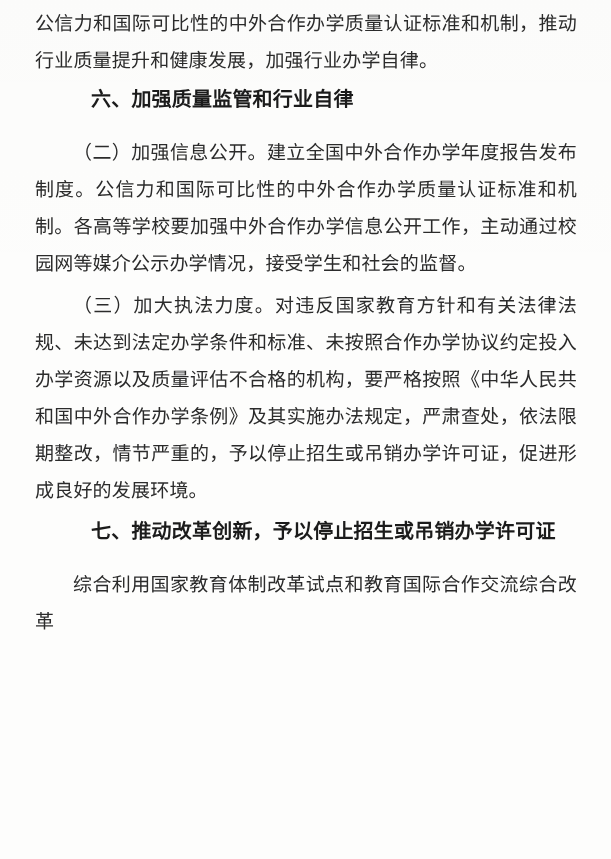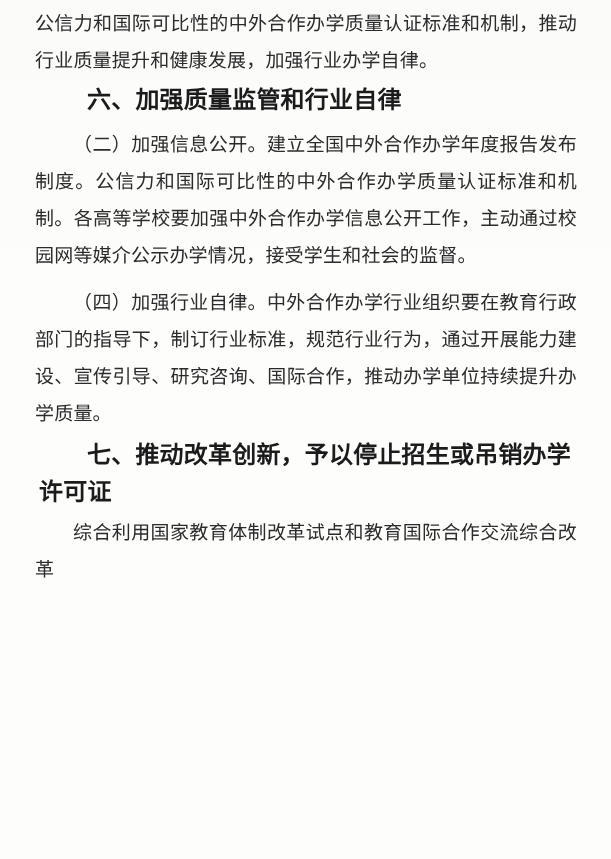--- a/index.html
+++ b/index.html
@@ -28,25 +28,25 @@
     font-size: 19px;
     line-height: 37px;
     letter-spacing: 0.2px;
     text-align: justify;
     text-justify: inter-character;
   }
   .para.indent {
     text-indent: 2em;
   }
   .heading {
-    margin: 4px;
+    margin: 16px;
     font-family: "Liberation Sans", "DejaVu Sans", sans-serif;
     font-weight: 700;
     color: #1b1b1b;
-    font-size: 24px;
+    font-size: 20px;
     line-height: 37px;
     letter-spacing: 0.2px;
     text-indent: 2em;
   }
   .mt1  { margin-top: 1px; }
   .mt2  { margin-top: 2px; }
   .mt4  { margin-top: 4px; }
   .mt5  { margin-top: 5px; }
   .mt8  { margin-top: 8px; }
   .mt10 { margin-top: 10px; }
@@ -56,20 +56,20 @@
 
 <div class="page">
 
   <p class="para">公信力和国际可比性的中外合作办学质量认证标准和机制，推动行业质量提升和健康发展，加强行业办学自律。</p>
 
   <p class="heading mt2">六、加强质量监管和行业自律</p>
 
 
   <p class="para indent mt8">（二）加强信息公开。建立全国中外合作办学年度报告发布制度。公信力和国际可比性的中外合作办学质量认证标准和机制。各高等学校要加强中外合作办学信息公开工作，主动通过校园网等媒介公示办学情况，接受学生和社会的监督。</p>
 
+  <p class="para indent mt5">（三）加大执法力度。对违反国家教育方针和有关法律法规、未达到法定办学条件和标准、未按照合作办学协议约定投入办学资源以及质量评估不合格的机构，要严格按照《中华人民共和国中外合作办学条例》及其实施办法规定，严肃查处，依法限期整改，情节严重的，予以停止招生或吊销办学许可证，促进形成良好的发展环境。</p>
 
-  <p class="para indent mt10">（四）加强行业自律。中外合作办学行业组织要在教育行政部门的指导下，制订行业标准，规范行业行为，通过开展能力建设、宣传引导、研究咨询、国际合作，推动办学单位持续提升办学质量。</p>
 
   <p class="heading mt4">七、推动改革创新，予以停止招生或吊销办学许可证</p>
 
   <p class="para indent">综合利用国家教育体制改革试点和教育国际合作交流综合改革</p>
 
 </div>
 
 </body></html>

